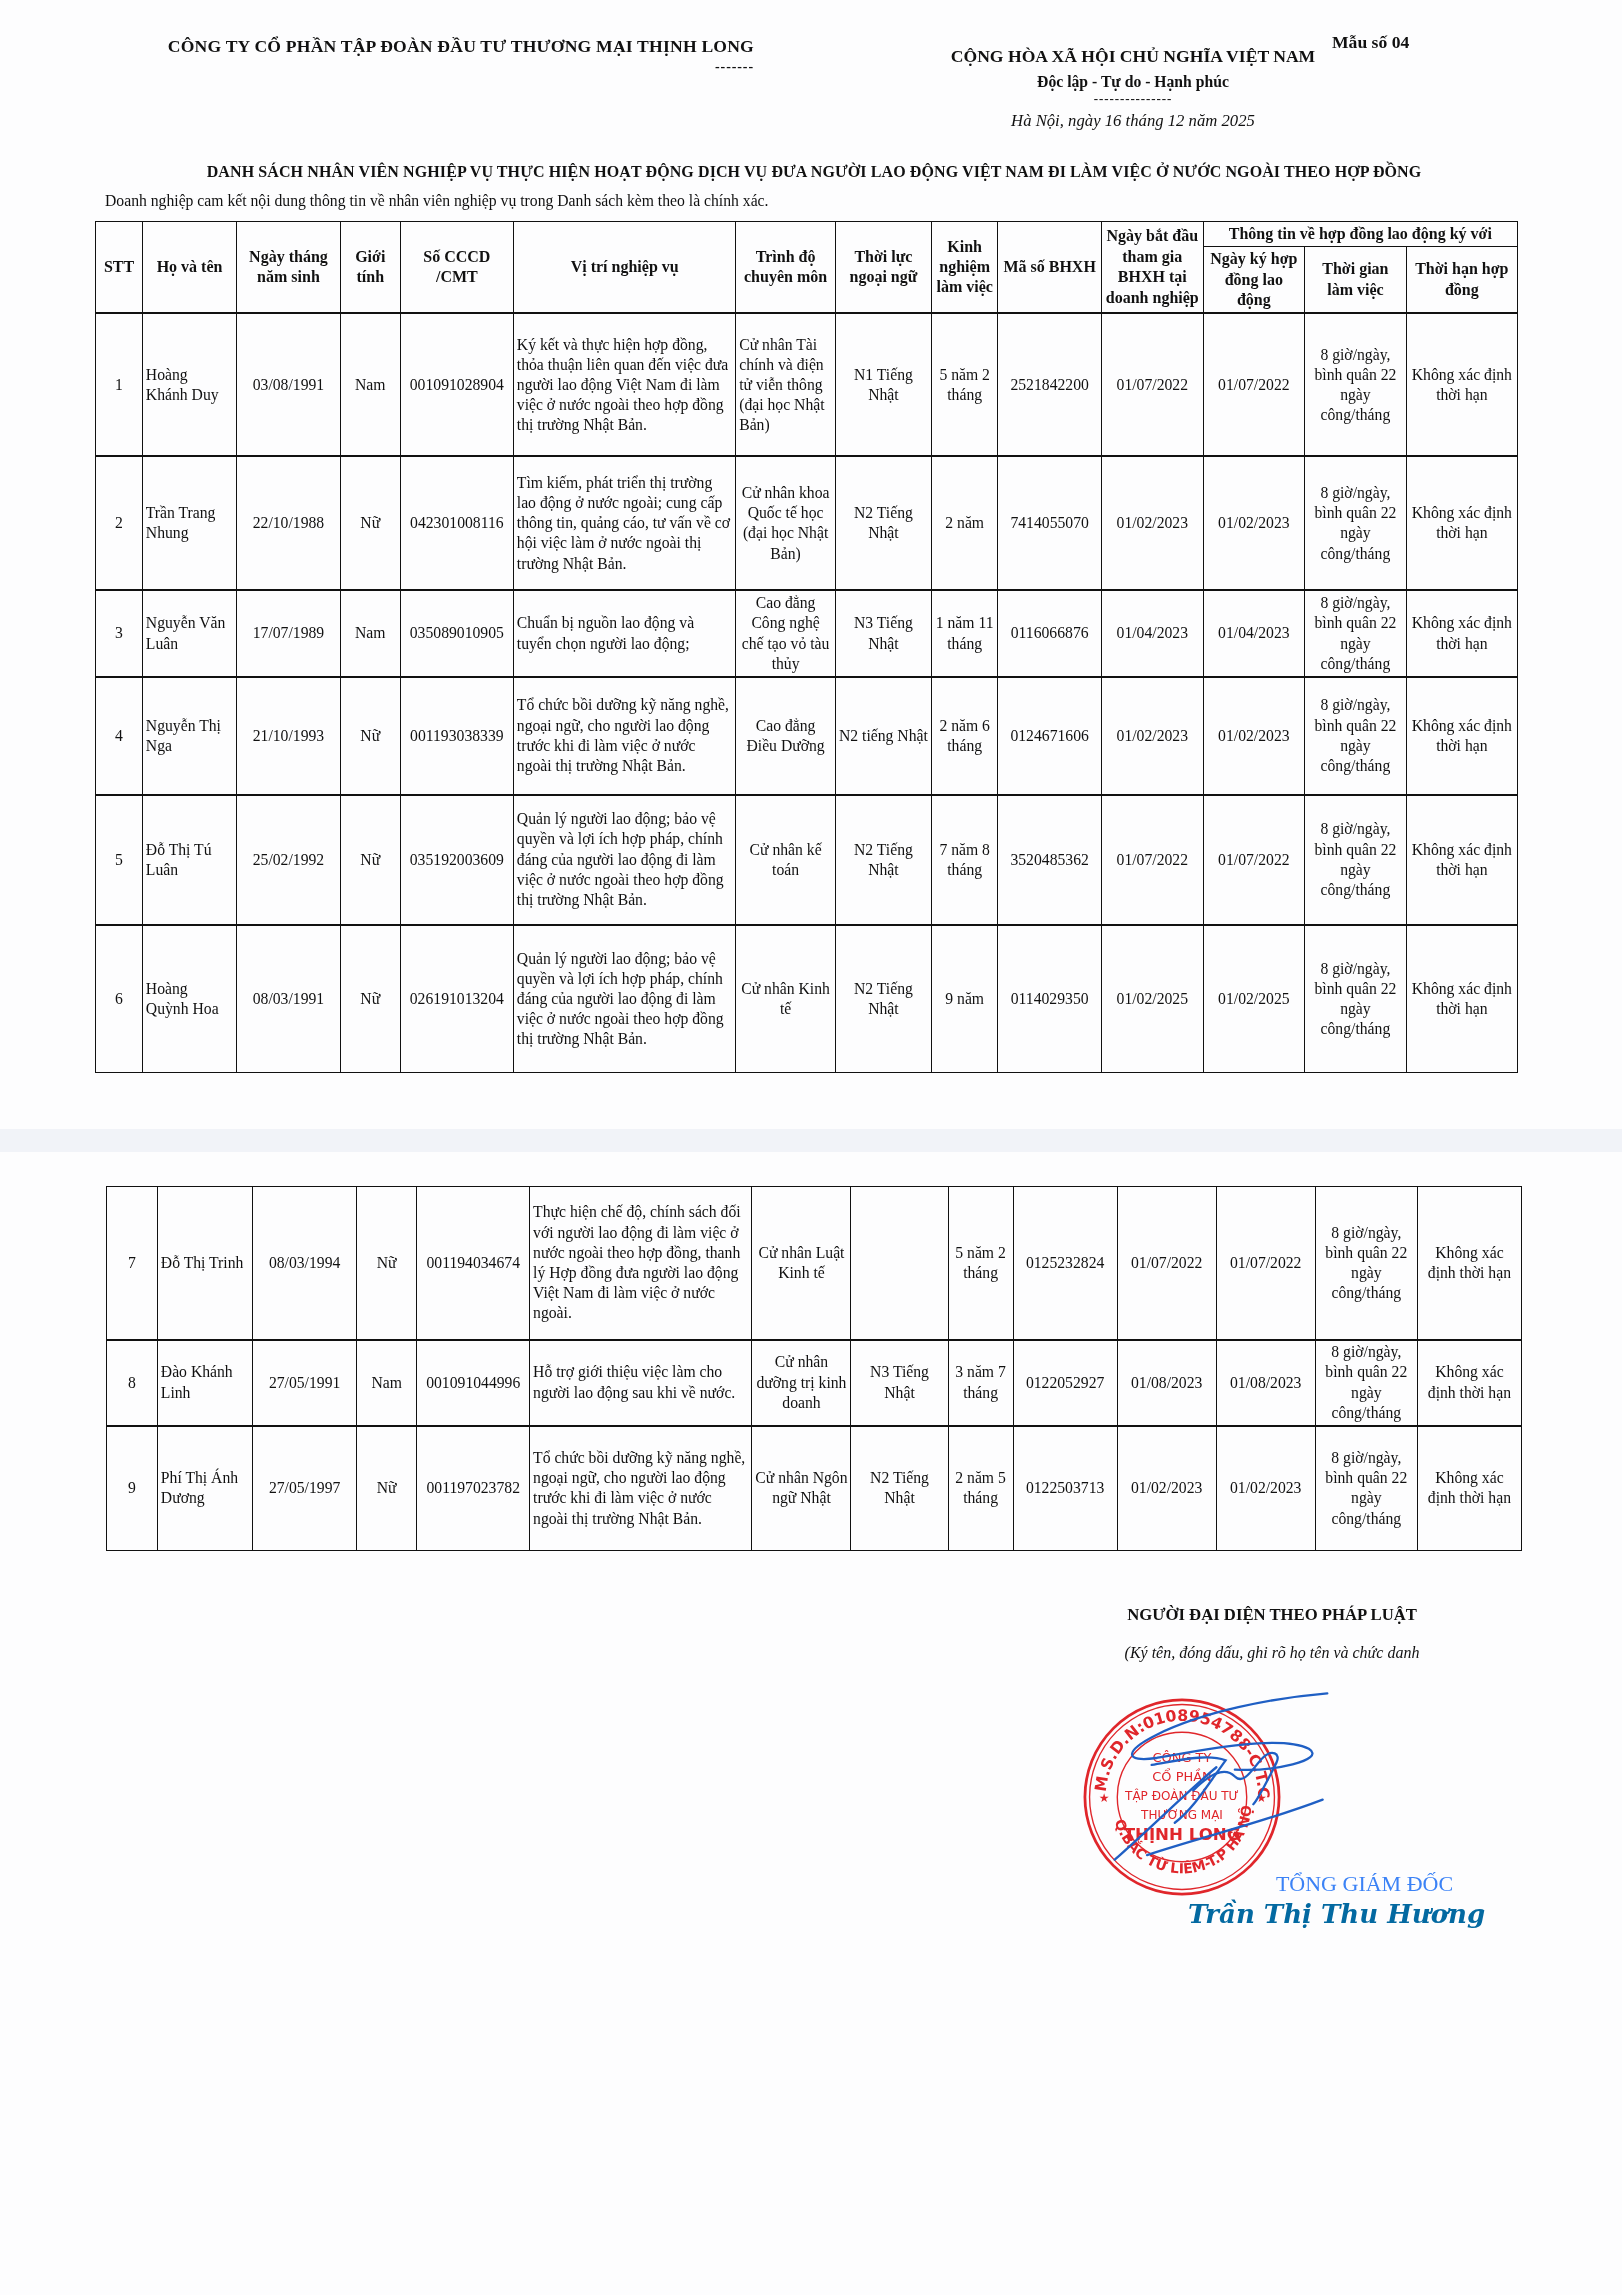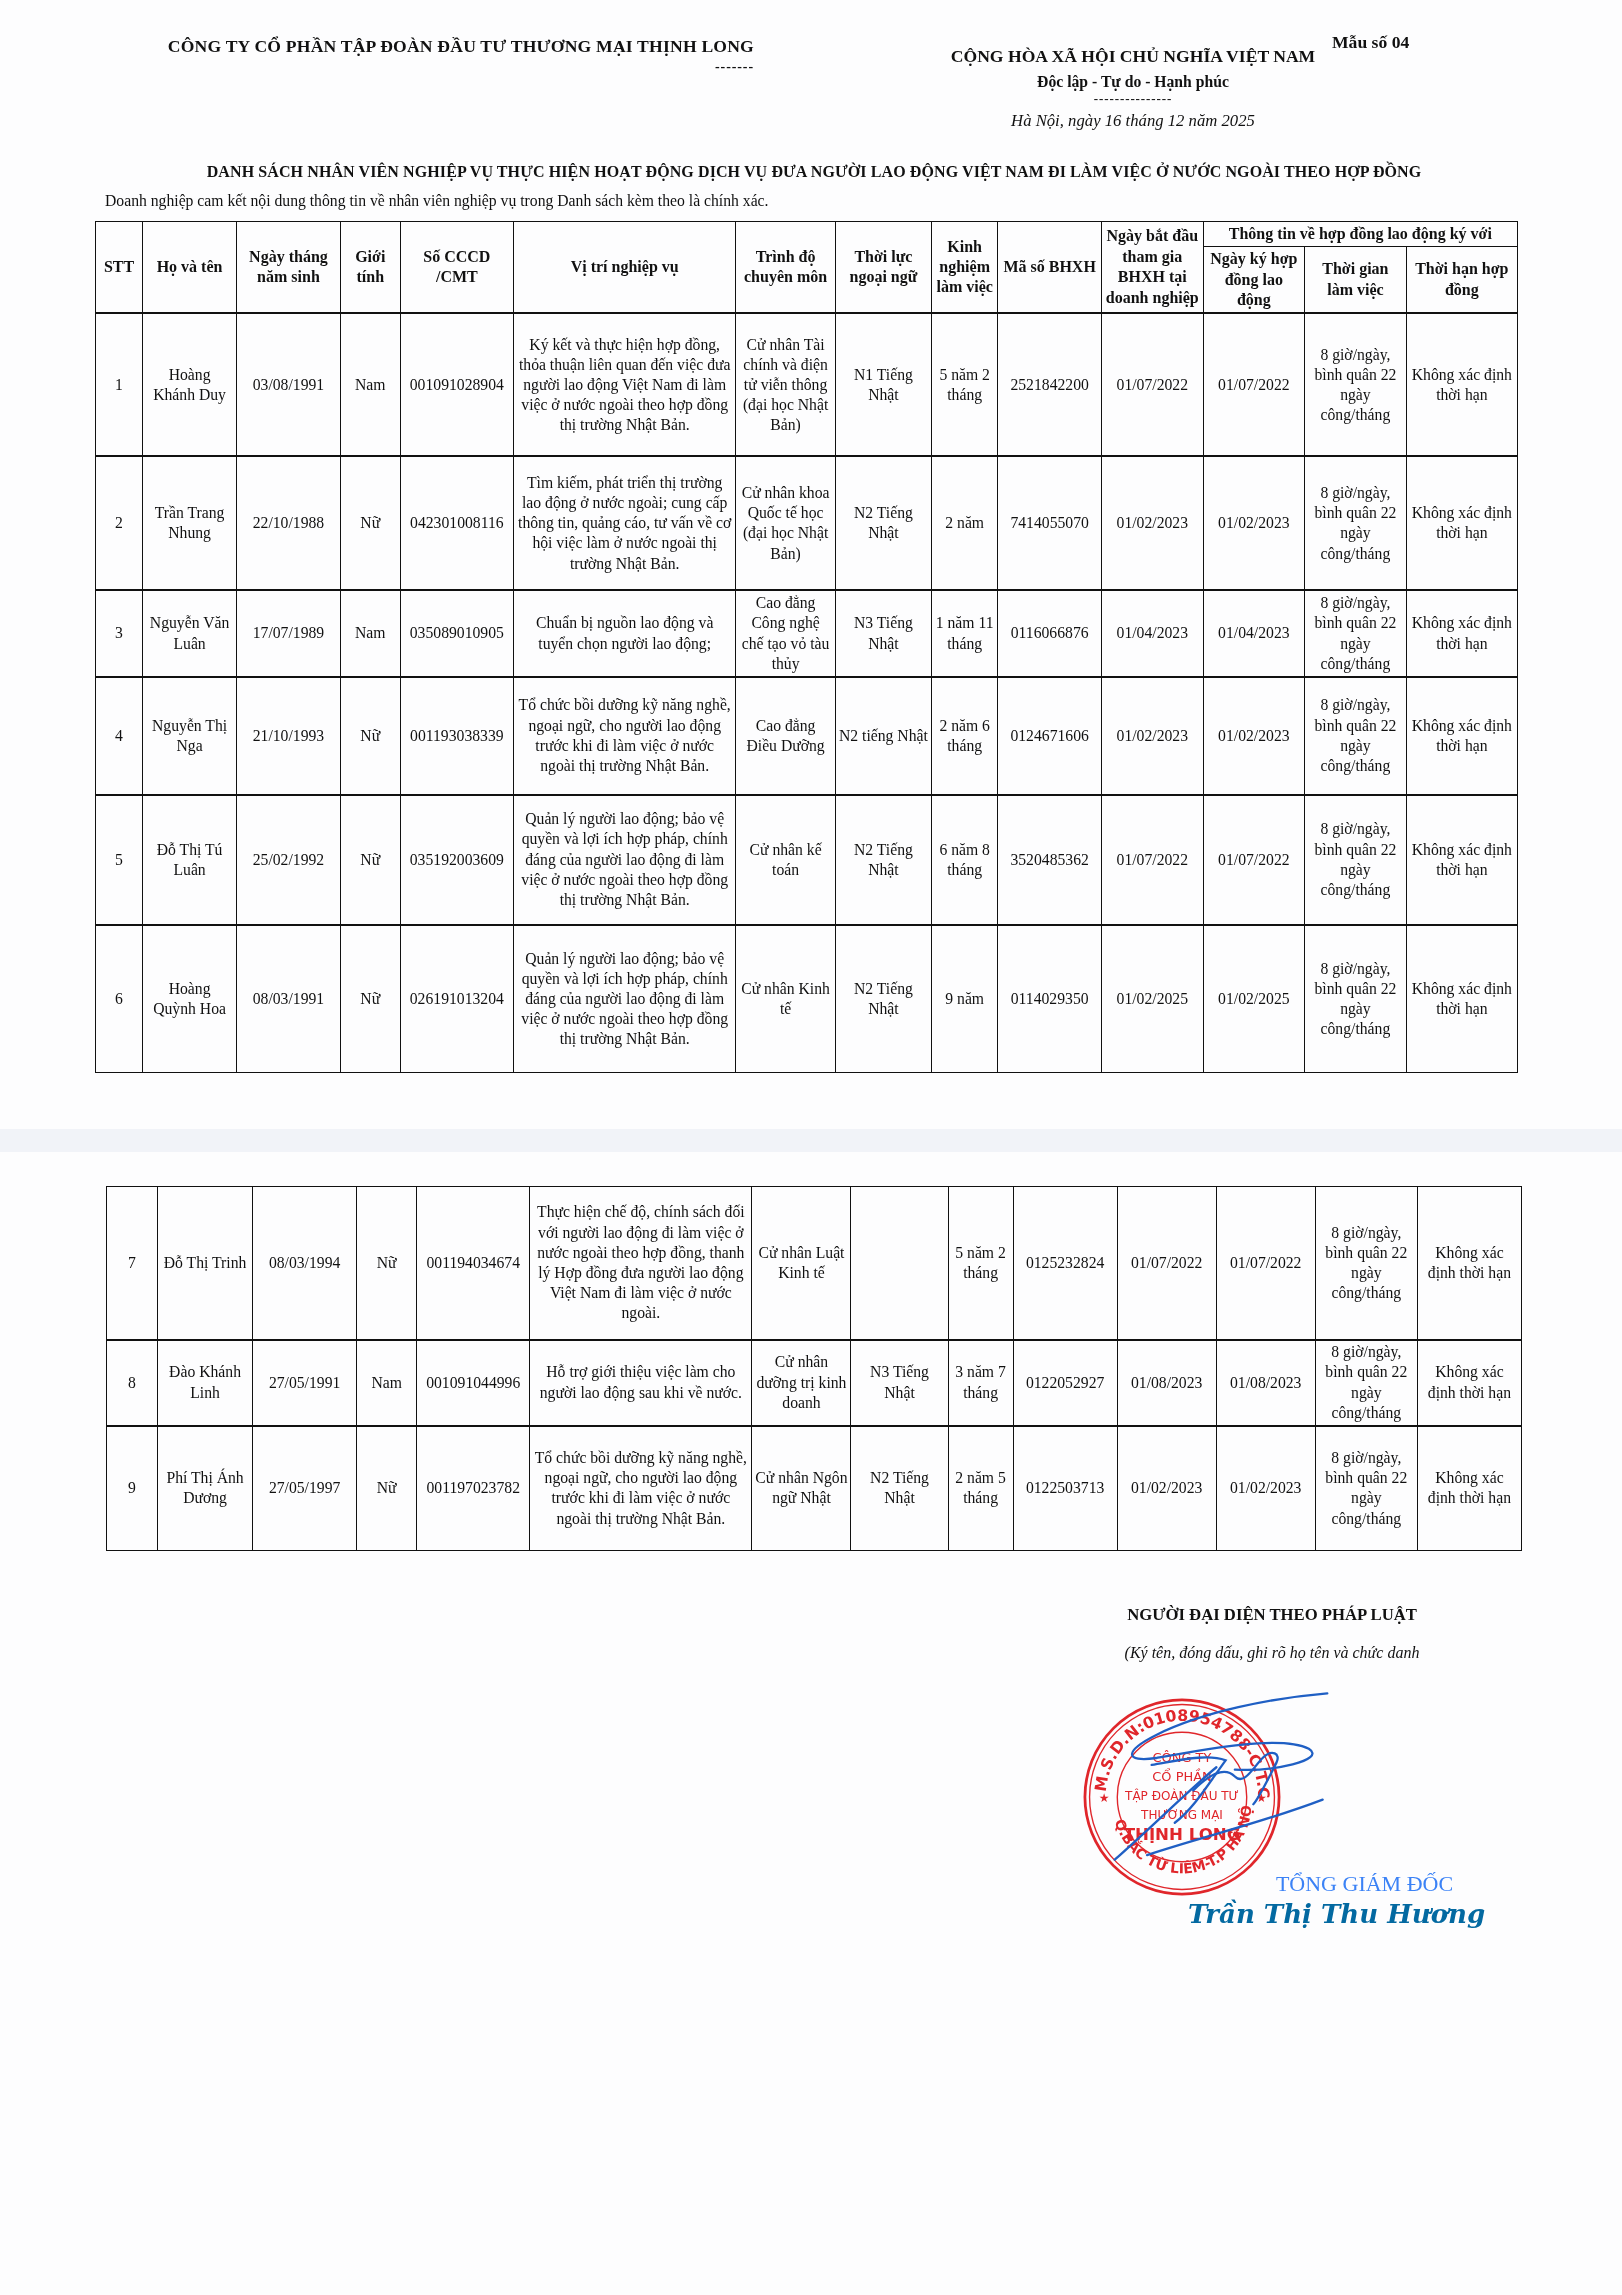--- a/index.html
+++ b/index.html
@@ -50,21 +50,21 @@
       line-height: 1.28;
     }
     table.staff td, table.staff th {
       border: 1.4px solid #111;
       text-align: center;
       vertical-align: middle;
       padding: 1.9px 2.8px;
     }
     table.staff th { font-weight: bold; font-size: 16px; }
     table.staff tr.row-sep td { border-top: 2.8px solid #111; }
-    table.staff td.left { text-align: center; margin-top: 8px; }
+    table.staff td.left { text-align: left; margin-top: 8px; }
     .t1 { left: 95px; top: 221px; width: 1423px; }
     .t2 { left: 106px; top: 1186px; width: 1416px; }
 
     .sign-block {
       position: absolute; left: 1064px; top: 1605px; width: 416px; text-align: center;
     }
     .rep-title { font-weight: bold; font-size: 16.7px; }
     .rep-note { font-style: italic; font-size: 16px; margin-top: 19px; }
 
     .seal {
@@ -210,21 +210,21 @@
     </tr>
     <tr class="row-sep" style="height:130px">
       <td>5</td>
       <td class="left">Đỗ Thị Tú Luân</td>
       <td>25/02/1992</td>
       <td>Nữ</td>
       <td>035192003609</td>
       <td class="left">Quản lý người lao động; bảo vệ quyền và lợi ích hợp pháp, chính đáng của người lao động đi làm việc ở nước ngoài theo hợp đồng thị trường Nhật Bản.</td>
       <td>Cử nhân kế toán</td>
       <td>N2 Tiếng Nhật</td>
-      <td>6 năm 8 tháng</td>
+      <td>7 năm 8 tháng</td>
       <td>3520485362</td>
       <td>01/07/2022</td>
       <td>01/07/2022</td>
       <td>8 giờ/ngày, bình quân 22 ngày công/tháng</td>
       <td>Không xác định thời hạn</td>
     </tr>
     <tr class="row-sep" style="height:148px">
       <td>6</td>
       <td class="left">Hoàng Quỳnh Hoa</td>
       <td>08/03/1991</td>

